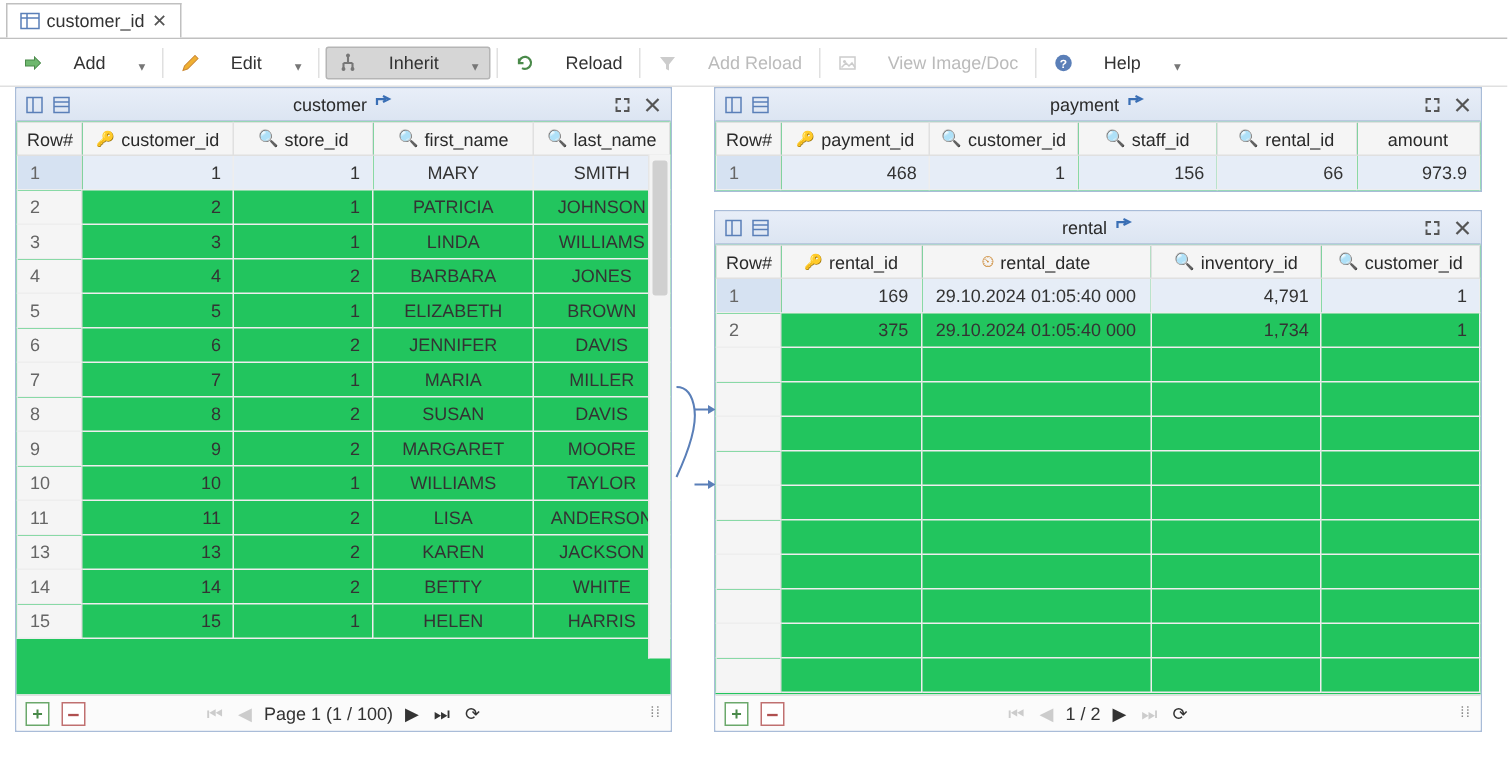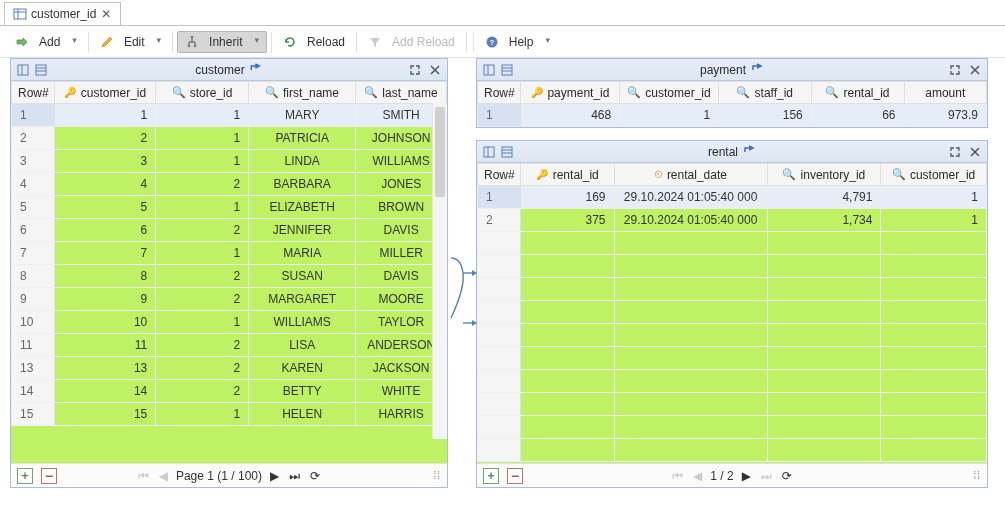--- a/index.html
+++ b/index.html
@@ -2,39 +2,39 @@
 <html><head>
 <meta charset="utf-8">
 <style>
 * { box-sizing: border-box; margin: 0; padding: 0; }
 body { font-family: "Segoe UI", Tahoma, sans-serif; font-size: 12px; color: #333; background: #fff; width: 1005px; height: 514px; overflow: hidden; position: relative; }
 .tab-bar { height: 26px; display: flex; align-items: flex-end; padding-left: 4px; border-bottom: 1px solid #c0c0c0; }
 .tab { display: flex; align-items: center; gap: 4px; padding: 4px 8px; background: #fff; border: 1px solid #c0c0c0; border-bottom: none; font-size: 12px; }
 .tab .icon { width: 14px; height: 14px; display: inline-flex; align-items: center; justify-content: center; }
 .tab-close { width: 12px; height: 12px; display: inline-flex; align-items: center; justify-content: center; cursor: pointer; color: #555; }
 .toolbar { height: 32px; display: flex; align-items: center; gap: 2px; padding: 0 8px; border-bottom: 1px solid #e0e0e0; }
-.tb-btn { display: flex; align-items: flex-start; gap: 10px; padding: 3px 7px; border-radius: 2px; cursor: pointer; color: #333; }
+.tb-btn { display: flex; align-items: flex-end; gap: 20px; padding: 3px 7px; border-radius: 2px; cursor: pointer; color: #333; }
 .tb-btn.active { background: #d6d6d6; border: 1px solid #b5b5b5; }
 .tb-btn.disabled { color: #bbb; cursor: default; }
 .tb-sep { width: 1px; height: 20px; background: #e0e0e0; margin: 0 2px; }
 .caret { font-size: 9px; color: #777; margin-left: 2px; }
 .ic { width: 14px; height: 14px; display: inline-flex; align-items: center; justify-content: center; }
 .ic svg { width: 14px; height: 14px; }
 .workspace { position: absolute; top: 58px; left: 0; right: 0; bottom: 0; padding: 10px 12px; }
 .panel { position: absolute; border: 1px solid #a9bcd8; background: #fff; display: flex; flex-direction: column; }
 .panel.left { left: 10px; top: 0; width: 438px; height: 430px; }
 .panel.rtop { left: 476px; top: 0; width: 512px; height: 70px; }
 .panel.rbot { left: 476px; top: 82px; width: 512px; height: 348px; }
 .panel-header { height: 22px; background: linear-gradient(#e8eef8, #dce5f2); border-bottom: 1px solid #b9c8df; display: flex; align-items: center; position: relative; }
 .panel-title { position: absolute; left: 50%; transform: translateX(-50%); font-size: 12px; color: #2a2a2a; display: flex; align-items: center; gap: 4px; }
 .panel-hdr-left { display: flex; gap: 2px; padding-left: 4px; }
 .panel-hdr-right { position: absolute; right: 4px; display: flex; gap: 4px; }
 .hdr-ic { width: 16px; height: 16px; display: inline-flex; align-items: center; justify-content: center; cursor: pointer; }
 .hdr-ic svg { width: 14px; height: 14px; }
-.grid { flex: 1; overflow: hidden; background: #bef264; }
+.grid { flex: 1; overflow: hidden; background: #22c55e; }
 .grid table { border-collapse: collapse; width: 100%; table-layout: fixed; }
 .grid th { background: #f5f5f5; border: 1px solid #e0e0e0; padding: 3px 6px; font-weight: normal; font-size: 12px; color: #2a2a2a; height: 22px; white-space: nowrap; overflow: hidden; }
 .grid th .col-hdr { display: flex; align-items: center; gap: 4px; justify-content: center; }
 .grid td { border: 1px solid #eee; padding: 3px 8px; height: 23px; font-size: 12px; white-space: nowrap; overflow: hidden; }
 .grid td.rownum { background: #f5f5f5; color: #666; text-align: left; border-right: 1px solid #e0e0e0; }
 .grid td.num { text-align: right; }
 .grid td.txt { text-align: center; }
 .grid tbody tr.sel td { background: #e6edf7; }
 .grid tbody tr.sel td.rownum { background: #d6e2f2; }
 .key-ic { color: #f0a020; font-size: 10px; }
@@ -117,20 +117,30 @@
   <div class="tb-sep"></div>
   <div class="tb-btn disabled">
     <span class="ic">
         <svg viewBox="0 0 14 14">
           <path d="M2 3 L12 3 L8 8 L8 12 L6 11 L6 8 Z" fill="#ccc"></path>
         </svg>
       </span>
     <span>Add Reload</span>
   </div>
   <div class="tb-sep"></div>
+  <div class="tb-btn disabled">
+    <span class="ic">
+        <svg viewBox="0 0 14 14">
+          <rect x="2" y="3" width="10" height="8" fill="none" stroke="#ccc"></rect>
+          <circle cx="5" cy="6" r="1" fill="#ccc"></circle>
+          <path d="M3 10 L6 7 L8 9 L10 7 L12 10" fill="none" stroke="#ccc"></path>
+        </svg>
+      </span>
+    <span>View Image/Doc</span>
+  </div>
   <div class="tb-sep"></div>
   <div class="tb-btn">
     <span class="ic">
         <svg viewBox="0 0 14 14">
           <circle cx="7" cy="7" r="5.5" fill="#5a7fb8"></circle>
           <text x="7" y="10" font-size="8" text-anchor="middle" fill="#fff" font-weight="bold">?</text>
         </svg>
       </span>
     <span>Help</span>
     <span class="caret">▾</span>

